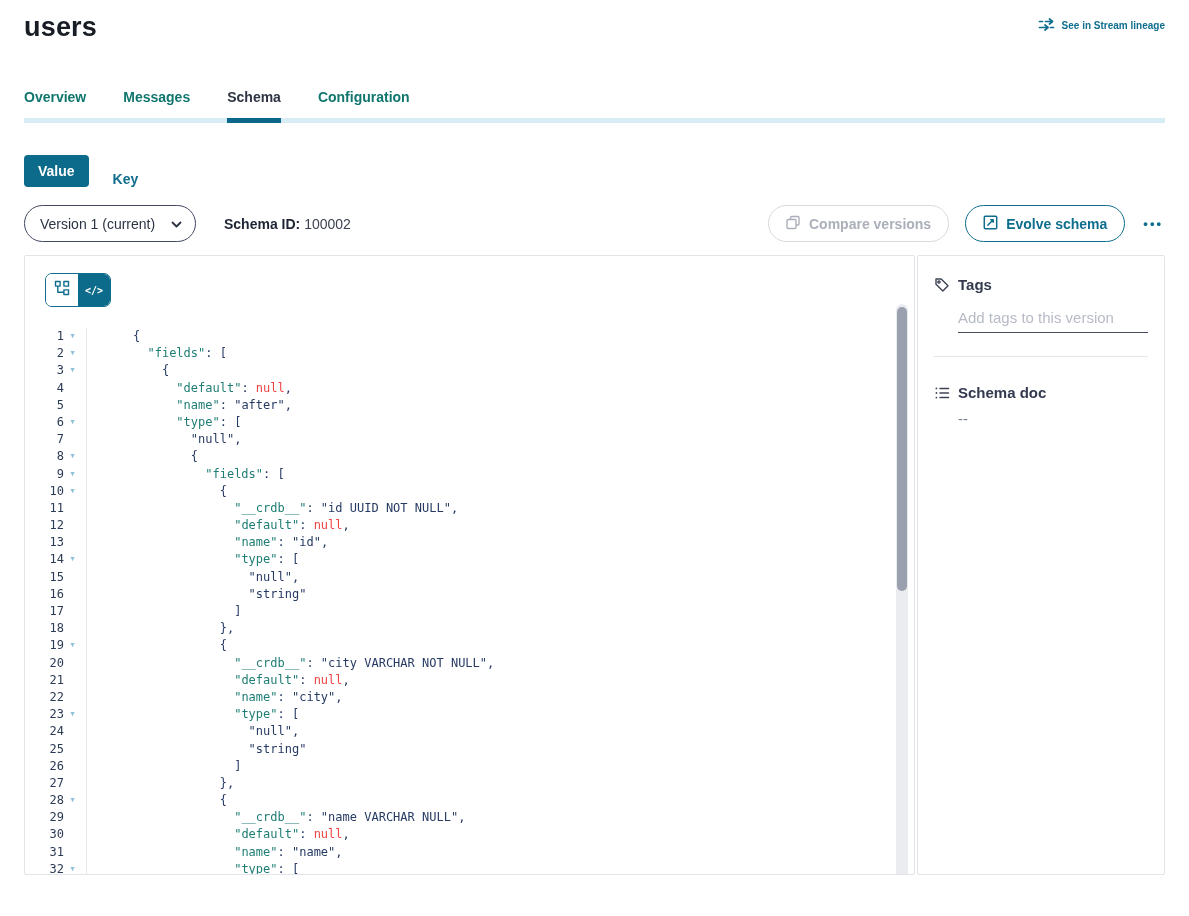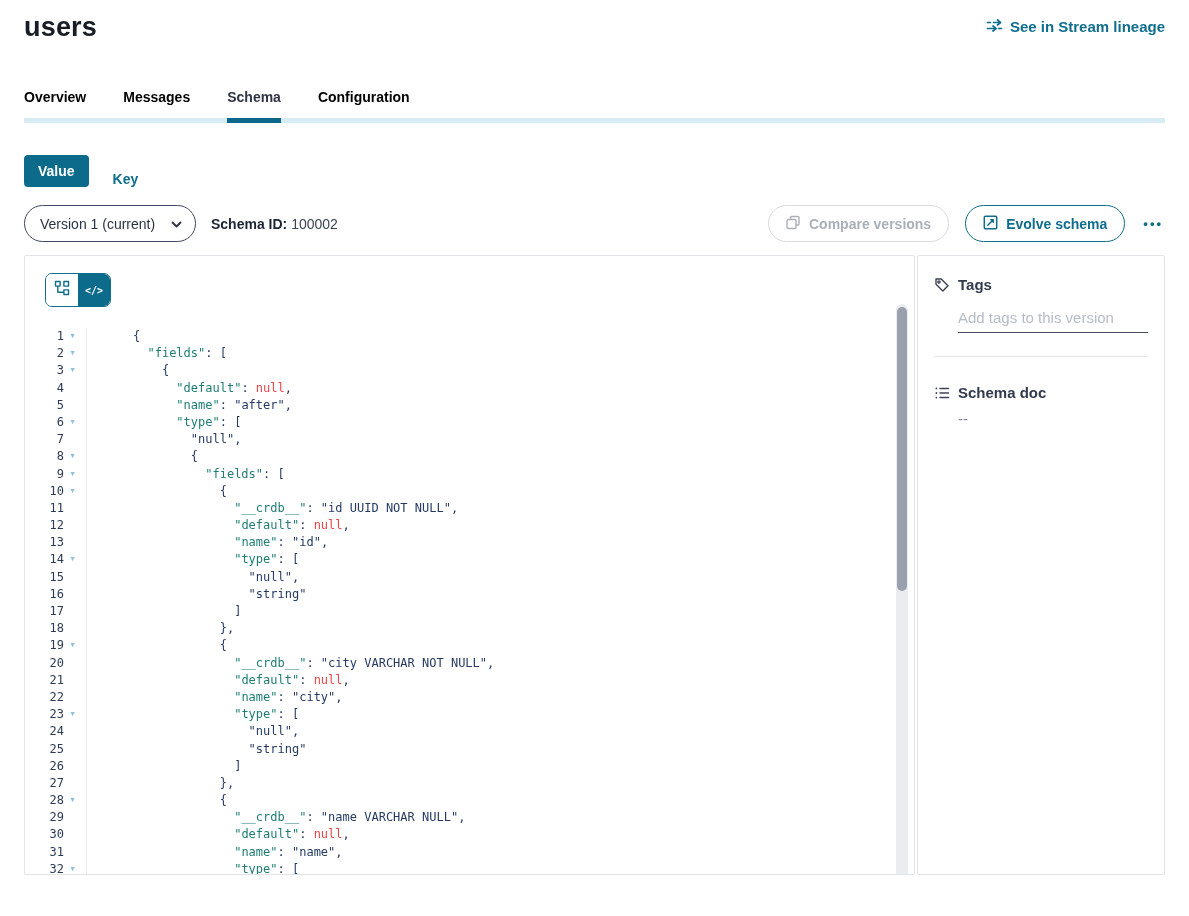--- a/index.html
+++ b/index.html
@@ -4,45 +4,45 @@
 <style>
   * { box-sizing: border-box; margin: 0; padding: 0; }
   html, body { width: 1189px; height: 916px; overflow: hidden; background: #ffffff;
     font-family: "Liberation Sans", sans-serif; color: #2e3442; }
   .page { padding: 0 24px; }
 
   
   .hdr { display: flex; align-items: flex-start; justify-content: space-between; padding-top: 12px; }
   h1.title { font-size: 27px; font-weight: 700; color: #181c24; letter-spacing: .2px; }
   .lineage-link { display: inline-flex; align-items: center; gap: 7px; margin-top: 6px;
-    color: #0f6d8d; font-size: 15px; font-weight: 700; text-decoration: none; cursor: pointer; }
+    color: #0f6d8d; font-size: 10px; font-weight: 700; text-decoration: none; cursor: pointer; }
 
   
   .tabs { position: relative; margin-top: 46px; }
   .tabs-row { display: flex; gap: 37px; }
-  .tab { font-size: 14px; font-weight: 600; color: #000000; cursor: pointer; padding-bottom: 13px; }
+  .tab { font-size: 14px; font-weight: 600; color: #0f766e; cursor: pointer; padding-bottom: 13px; }
   .tab.active { color: #2e3442; }
   .tab-track { position: relative; height: 5px; background: #d8ecf4; width: 100%; }
   .tab-active-bar { position: absolute; top: 0; height: 5px; background: #0c688a; }
 
   
   .vk { margin-top: 32px; display: flex; align-items: flex-end; }
   .btn-value { background: #0c6b8b; color: #fff; border: none; border-radius: 4px;
     font-size: 14px; font-weight: 600; padding: 8px 14px; cursor: pointer; font-family: inherit; }
   .btn-key { background: none; border: none; color: #0f6d8d; font-size: 14px; font-weight: 600;
     margin-left: 24px; cursor: pointer; font-family: Liberation Sans, sans-serif; }
 
   
   .meta { margin-top: 35px; font-size: 14px; color: #3c4250; }
   .meta b { color: #1d2433; font-weight: 700; }
   .meta .grp { margin-right: 22px; }
   .meta a { color: #0f6d8d; text-decoration: none; cursor: pointer; }
 
   
-  .controls { margin-top: 18px; display: flex; align-items: center; }
+  .controls { margin-top: 18px; display: flex; align-items: center; gap: 13px; }
   .select { position: relative; width: 172px; height: 37px; border: 1px solid #434960;
     border-radius: 19px; display: flex; align-items: center; padding: 0 15px; font-size: 14px;
     color: #2c3344; cursor: pointer; background: #fff; }
   .select svg { position: absolute; right: 13px; top: 13px; }
   .schema-id { margin-left: 15px; font-size: 14px; color: #3c4250; }
   .schema-id b { color: #1d2433; font-weight: 700; }
   .right-ctls { margin-left: auto; display: flex; align-items: center; gap: 16px; }
   .btn-outline { display: inline-flex; align-items: center; gap: 8px; height: 37px; padding: 0 17px;
     border-radius: 19px; background: #fff; font-size: 14px; font-weight: 700; cursor: pointer; font-family: inherit; text-align: right; }
   .btn-compare { border: 1px solid #d8dade; color: #abafb9; cursor: default; }

